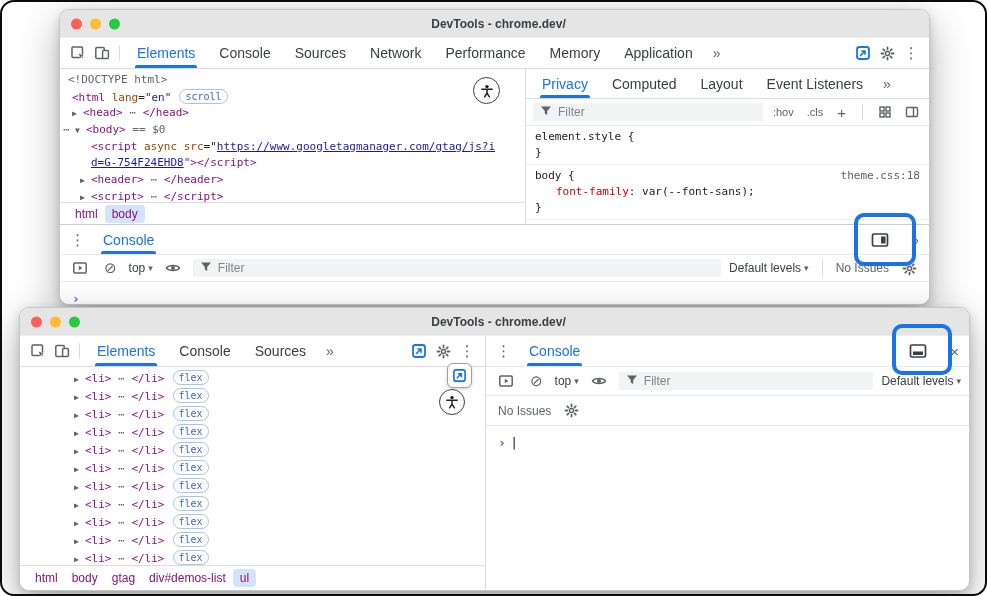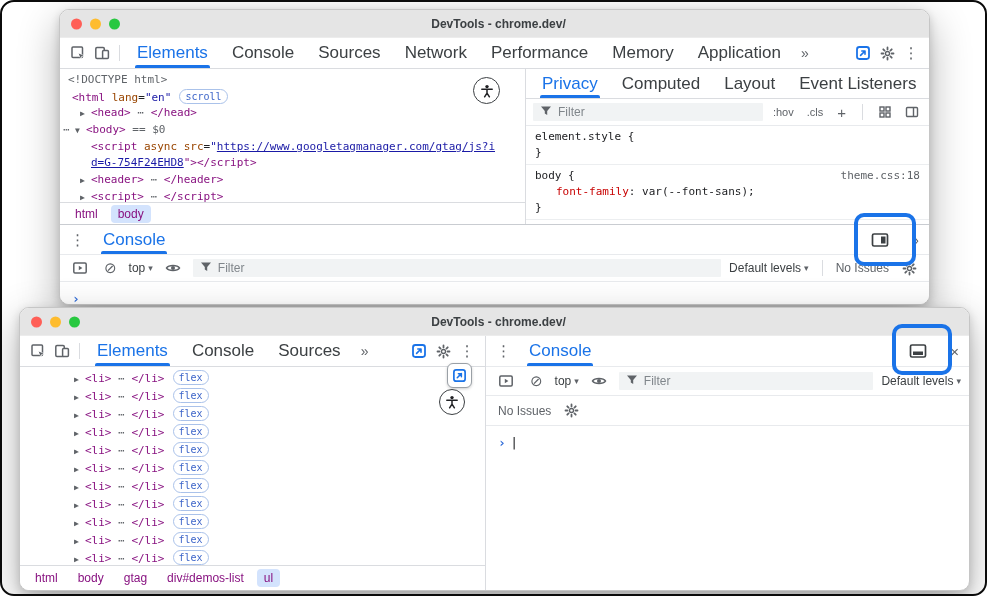--- a/index.html
+++ b/index.html
@@ -7,42 +7,42 @@
   .canvas{position:relative;width:987px;height:596px;box-sizing:border-box;border:2px solid #0b0b0b;border-radius:14px;background:#fff;overflow:hidden;font-family:"Liberation Sans",sans-serif;}
   .window{position:absolute;display:flex;flex-direction:column;background:#fff;border:1px solid #c6c6c6;border-radius:10px;box-shadow:0 14px 40px rgba(0,0,0,.30),0 3px 10px rgba(0,0,0,.16);overflow:hidden;box-sizing:border-box;}
   .titlebar{position:relative;height:27px;flex:0 0 27px;display:flex;align-items:center;justify-content:center;border-bottom:1px solid #ececec;background:#e5e5e5;padding-left:8px;}
   .title{font-size:12px;font-weight:600;color:#3c4043;}
   .lights{position:absolute;left:11px;top:50%;transform:translateY(-50%);display:flex;gap:8px;}
   .light{width:11px;height:11px;border-radius:50%;}
   .red{background:#ff5f57}.yellow{background:#febc2e}.green{background:#28c840}
   .tabbar{display:flex;align-items:center;height:30px;flex:0 0 30px;border-bottom:1px solid #dadce0;padding:0 6px;background:#fff;}
   .iconbtn{width:24px;height:24px;display:flex;align-items:center;justify-content:center;color:#5f6368;flex:0 0 auto;}
   .vsep{width:1px;height:16px;background:#dadce0;margin:0 5px;flex:0 0 auto;}
-  .tab{height:100%;display:flex;align-items:center;padding:0 12px;font-size:17px;color:#3c4043;position:relative;white-space:nowrap;}
+  .tab{height:100%;display:flex;align-items:center;padding:0 12px;font-size:14px;color:#3c4043;position:relative;white-space:nowrap;}
   .tab.sel{color:#1a73e8;}
   .tab.sel::after{content:"";position:absolute;left:10px;right:10px;bottom:0;height:3px;background:#1a73e8;border-radius:2px 2px 0 0;}
   .more{font-size:14px;color:#5f6368;padding:0 8px;}
   .spacer{flex:1;}
   .menu3{font-size:15px;color:#5f6368;padding:0 6px;}
   .clearg{font-size:15px;color:#5f6368;padding:0 4px;}
   .chev{font-size:14px;color:#5f6368;padding:0 6px;}
   .closex{font-size:15px;color:#5f6368;padding:0 6px;}
   .caret{font-size:9px;color:#5f6368;margin-left:3px;}
   .small{font-size:12px;color:#3c4043;display:flex;align-items:center;white-space:nowrap;}
   .graytxt{font-size:12px;color:#5f6368;white-space:nowrap;}
   
   .tree{flex:1;overflow:hidden;padding-top:3px;}
   .tline{height:16.7px;line-height:16.7px;white-space:pre;font-family:"DejaVu Sans Mono",monospace;font-size:11px;color:#202124;}
   .row18{height:18px;line-height:18px;}
   .arr{display:inline-block;width:11px;font-size:8px;color:#5f6368;}
   .dmenu{display:inline-block;width:12px;color:#5f6368;}
   .tag{color:#881280}.attr{color:#994500}.str{color:#1a1aa6}.gray{color:#5f6368}
   .lnk{color:#1a1aa6;text-decoration:underline}
   .adorner{display:inline-block;font-family:"DejaVu Sans Mono",monospace;font-size:10px;line-height:13px;color:#3e66c9;border:1px solid #aac2ea;border-radius:8px;padding:0 5px;margin-left:8px;background:#fff;vertical-align:1px;}
-  .crumbs{display:flex;align-items:center;border-top:1px solid #dadce0;padding:0 8px;gap:6px;font-size:12px;background:#fff;}
+  .crumbs{display:flex;align-items:center;border-top:1px solid #dadce0;padding:0 8px;font-size:12px;background:#fff;}
   .crumb{color:#881280;padding:2px 7px;border-radius:4px;white-space:nowrap;}
   .crumb.sel{background:#d3e3fd;}
   
   .stylespane{flex:1;display:flex;flex-direction:column;min-width:0;}
   .subtabs{display:flex;align-items:center;height:29px;flex:0 0 29px;border-bottom:1px solid #dadce0;padding:0 4px;}
   .sfilter{display:flex;align-items:center;height:26px;flex:0 0 26px;border-bottom:1px solid #e8eaed;padding:0 7px;gap:7px;}
   .pill{display:flex;align-items:center;gap:6px;background:#f1f3f4;border-radius:1px;height:18px;padding:0 7px;min-width:0;}
   .pill input{border:none;background:transparent;outline:none;font-size:12px;color:#3c4043;width:100%;padding:0;font-family:"Liberation Sans",sans-serif;}
   .pill input::placeholder{color:#80868b;}
   .sctrl{font-size:11px;color:#5f6368;padding:0 3px;white-space:nowrap;}
@@ -134,21 +134,21 @@
         </button>
       <button class="iconbtn menu3">⋮</button>
     </div>
 
     <div style="display:flex;flex:0 0 155px;height:155px;min-height:0;">
 
       <div class="pane-l" style="width:466px;flex:0 0 466px;">
         <div class="tree">
           <div class="tline" style="padding-left:8px"><span class="gray">&lt;!DOCTYPE html&gt;</span></div>
           <div class="tline" style="padding-left:12px"><span class="tag">&lt;html</span><span class="attr"> lang</span><span>=</span><span class="str">"en"</span><span class="adorner">scroll</span></div>
-          <div class="tline" style="padding-left:20px"><span class="arr">▶</span><span class="tag">&lt;head&gt;</span><span class="gray"> ⋯ </span><span class="tag">&lt;/head&gt;</span></div>
+          <div class="tline" style="padding-left:12px"><span class="arr">▶</span><span class="tag">&lt;head&gt;</span><span class="gray"> ⋯ </span><span class="tag">&lt;/head&gt;</span></div>
           <div class="tline" style="padding-left:3px"><span class="dmenu">⋯</span><span class="arr">▼</span><span class="tag">&lt;body&gt;</span><span class="gray"> == $0</span></div>
           <div class="tline" style="padding-left:31px"><span class="tag">&lt;script</span><span class="attr"> async</span><span class="attr"> src</span><span>=</span><span class="str">"</span><span class="lnk">https://www.googletagmanager.com/gtag/js?i</span></div>
           <div class="tline" style="padding-left:31px"><span class="lnk">d=G-754F24EHD8</span><span class="tag">"&gt;&lt;/script&gt;</span></div>
           <div class="tline" style="padding-left:20px"><span class="arr">▶</span><span class="tag">&lt;header&gt;</span><span class="gray"> ⋯ </span><span class="tag">&lt;/header&gt;</span></div>
           <div class="tline" style="padding-left:20px"><span class="arr">▶</span><span class="tag">&lt;script&gt;</span><span class="gray"> ⋯ </span><span class="tag">&lt;/script&gt;</span></div>
 
         </div>
         <div class="crumbs" style="height:21px;flex:0 0 21px;">
           <span class="crumb">html</span>
           <span class="crumb sel">body</span>

